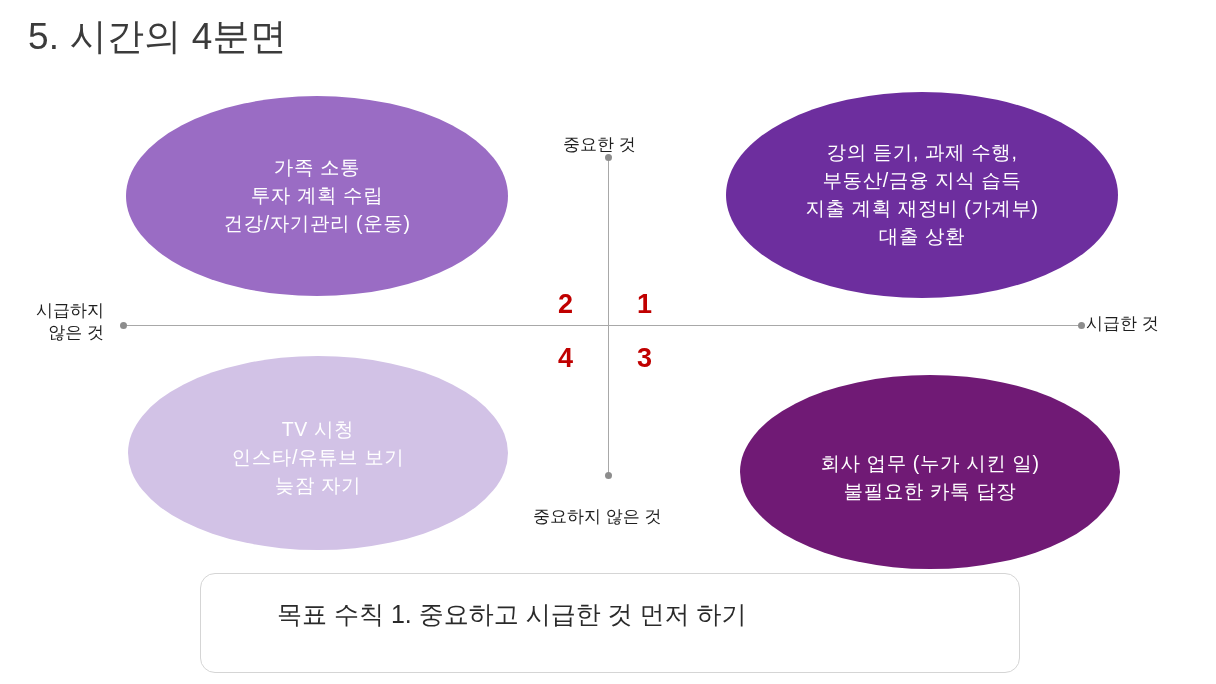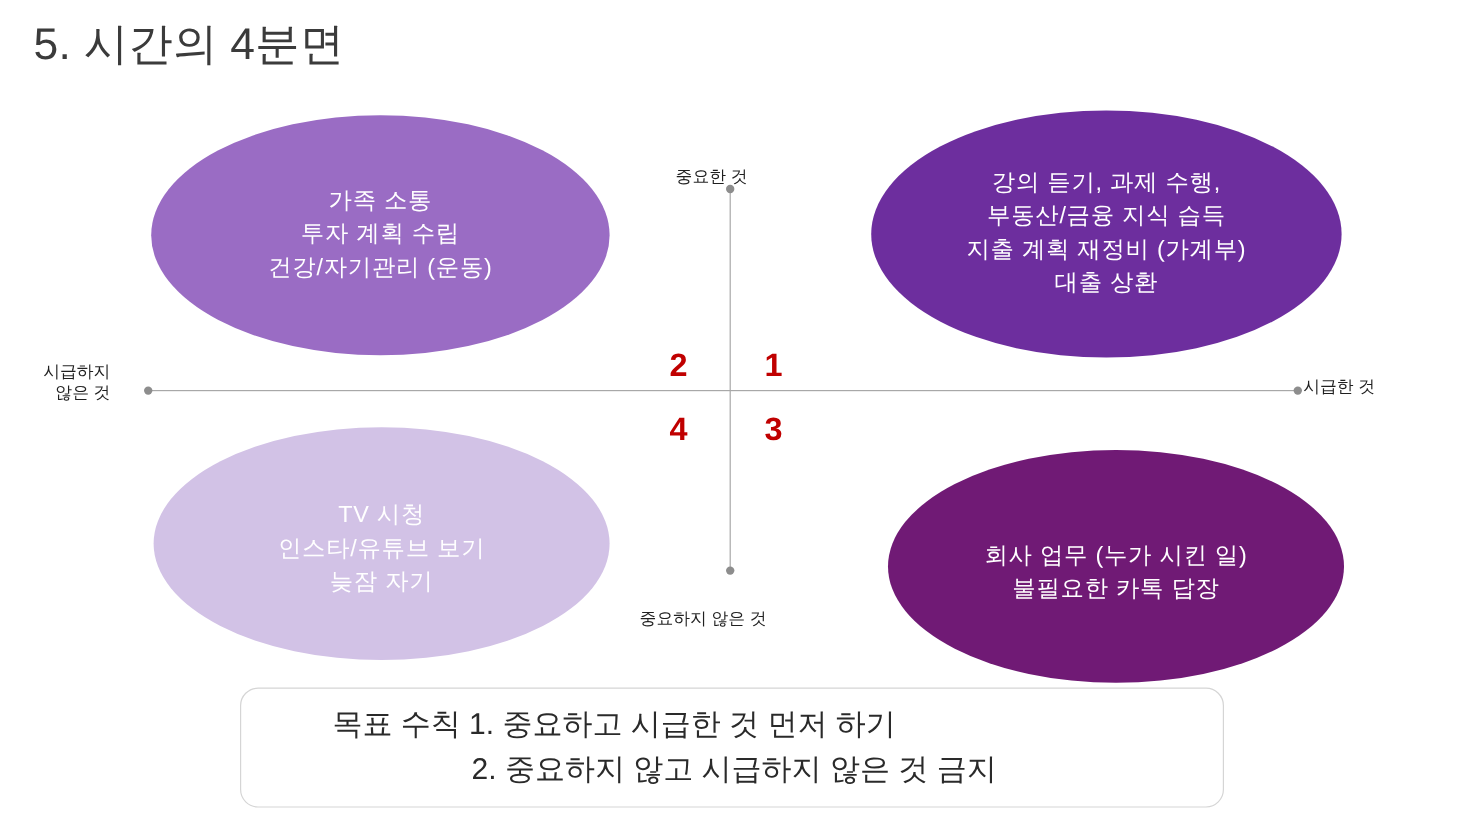--- a/index.html
+++ b/index.html
@@ -101,21 +101,21 @@
     background: #8d8d8d;
   }
   #axis-dot-left   { left: 120px; top: 322px; }
   #axis-dot-right  { left: 1078px; top: 322px; }
   #axis-dot-top    { left: 605px;  top: 154px; }
   #axis-dot-bottom { left: 605px;  top: 472px; }
 
   
   .axis-label {
     position: absolute;
-    font-size: 14px;
+    font-size: 17px;
     line-height: 1.3;
     color: #1f1f1f;
     font-weight: 500;
     white-space: pre;
   }
   #axis-label-left   { left: 36px;  top: 300px; text-align: right; }
   #axis-label-right  { left: 1086px; top: 313px; }
   #axis-label-top    { left: 563px; top: 156px; transform: translateY(-100%); }
   #axis-label-bottom { left: 533px; top: 506px; }
 
@@ -136,21 +136,21 @@
   #goal-box {
     position: absolute;
     left: 200px;
     top: 573px;
     width: 820px;
     height: 100px;
     border: 1px solid #d5d5d5;
     border-radius: 15px;
     background: #ffffff;
     box-sizing: border-box;
-    padding: 12px 26px 0 42px;
+    padding: 22px 26px 0 42px;
   }
   .goal-line {
     font-size: 25px;
     line-height: 1.48;
     color: #2a2a2a;
     white-space: pre;
   }
   #goal-line-1 { text-align: left;  padding-left: 34px; }
   #goal-line-2 { text-align: left;  padding-left: 150px; }
 </style>
@@ -202,16 +202,15 @@
 
   <div class="axis-label" id="axis-label-right">시급한 것</div>
 
   <div class="quad-number" id="quad-number-2">2</div>
   <div class="quad-number" id="quad-number-1">1</div>
   <div class="quad-number" id="quad-number-4">4</div>
   <div class="quad-number" id="quad-number-3">3</div>
 
   <div id="goal-box">
     <div class="goal-line" id="goal-line-1">목표 수칙 1. 중요하고 시급한 것 먼저 하기</div>
-    <div class="goal-line" id="goal-line-2">2. 중요하지 않고 시급하지 않은 것 금지</div>
   </div>
 
 </div>
 
 </body></html>

